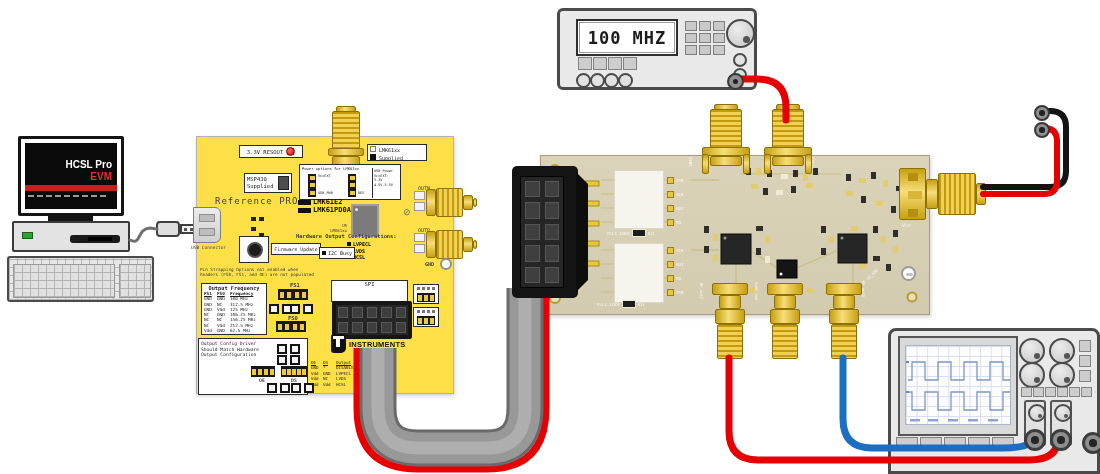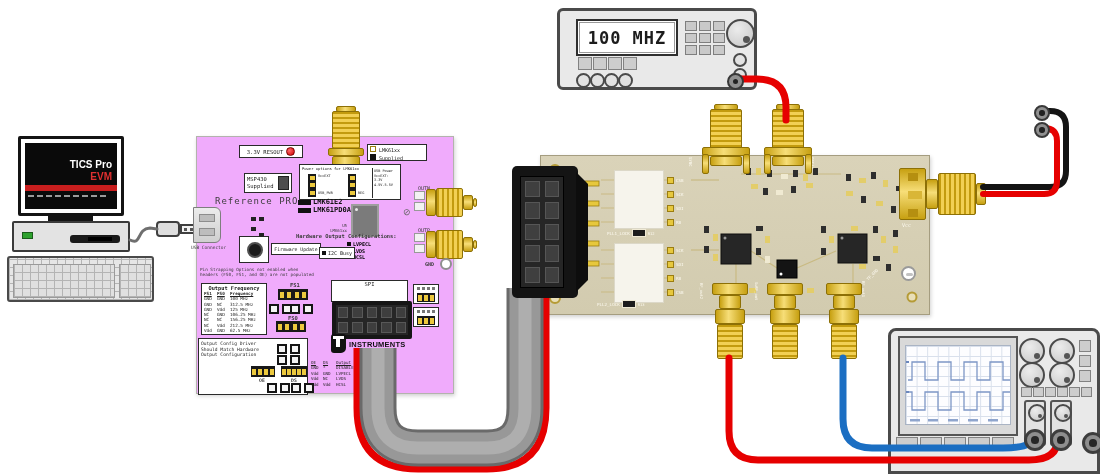--- a/index.html
+++ b/index.html
@@ -45,21 +45,21 @@
   .scr-grid{background-image:linear-gradient(to right,#d9e0ec 1px,transparent 1px),
             linear-gradient(to bottom,#d9e0ec 1px,transparent 1px);background-size:10.6px 10px;background-color:#fdfdff;}
 </style>
 </head>
 <body>
 
 <div id="stage">
 
   <div class="a" style="left:18px;top:136px;width:106px;height:80px;background:#fff;border:3px solid #141414;border-radius:2px;">
     <div class="a" style="left:4px;top:4px;right:4px;bottom:4px;background:#0a0a0a;overflow:hidden;">
-      <div class="a" style="right:5px;top:16px;color:#fff;font-weight:bold;font-size:10px;">TICS Pro</div>
+      <div class="a" style="right:5px;top:16px;color:#fff;font-weight:bold;font-size:10px;">HCSL Pro</div>
       <div class="a" style="right:5px;top:28px;color:#e03030;font-weight:bold;font-size:10px;">EVM</div>
       <div class="a" style="left:0;top:42px;width:100%;height:6px;background:#c81e1e;"></div>
       <div class="a" style="left:3px;top:52px;width:80px;height:2px;background:repeating-linear-gradient(90deg,#9a9a9a 0 6px,transparent 6px 9px);"></div>
     </div>
   </div>
   <div class="a" style="left:48px;top:215px;width:45px;height:6px;background:#141414;"></div>
   <div class="a" style="left:12px;top:221px;width:118px;height:31px;background:#e3e3e3;border:2.5px solid #3a3a3a;border-radius:2px;">
     <div class="a" style="left:8px;top:9px;width:11px;height:7px;background:#2ea22e;border:1px solid #1a5c1a;"></div>
     <div class="a" style="left:56px;top:12px;width:50px;height:8px;background:#1a1a1a;border-radius:3px;"></div>
     <div class="a" style="left:74px;top:14px;width:24px;height:4px;background:#000;"></div>
@@ -68,21 +68,21 @@
     <div class="a keygrid" style="left:4px;top:6px;width:102px;height:34px;"></div>
     <div class="a keygrid" style="left:110px;top:6px;width:32px;height:34px;"></div>
   </div>
 
   <div class="a" style="left:156px;top:221px;width:24px;height:16px;background:#dedede;border:2px solid #3f3f3f;border-radius:4px;"></div>
   <div class="a" style="left:180px;top:224px;width:16px;height:10px;background:#f2f2f2;border:2px solid #3f3f3f;">
     <div class="a" style="left:2px;top:2px;width:3px;height:3px;background:#555;"></div>
     <div class="a" style="left:8px;top:2px;width:3px;height:3px;background:#555;"></div>
   </div>
 
-  <div class="a" style="left:196px;top:136px;width:258px;height:258px;background:#f0abfc;border:1px solid #b3b3ad;box-shadow:1px 2px 4px rgba(0,0,0,.18);">
+  <div class="a" style="left:196px;top:136px;width:258px;height:258px;background:#fde047;border:1px solid #b3b3ad;box-shadow:1px 2px 4px rgba(0,0,0,.18);">
 
     <div class="a bl" style="left:42px;top:8px;width:64px;height:13px;display:flex;align-items:center;justify-content:center;gap:3px;font-size:5.5px;">
       <span>3.3V RESOUT</span>
       <span style="width:7px;height:7px;border-radius:50%;background:radial-gradient(circle at 35% 35%,#ff6a6a,#cf0000);border:1px solid #7a0000;display:inline-block;"></span>
     </div>
 
     <div class="a gold-v" style="left:135px;top:-26px;width:28px;height:38px;"></div>
     <div class="a gsolid-v" style="left:139px;top:-31px;width:20px;height:6px;"></div>
     <div class="a gsolid-v" style="left:131px;top:11px;width:36px;height:8px;"></div>
     <div class="a gsolid-v" style="left:135px;top:19px;width:28px;height:10px;"></div>

